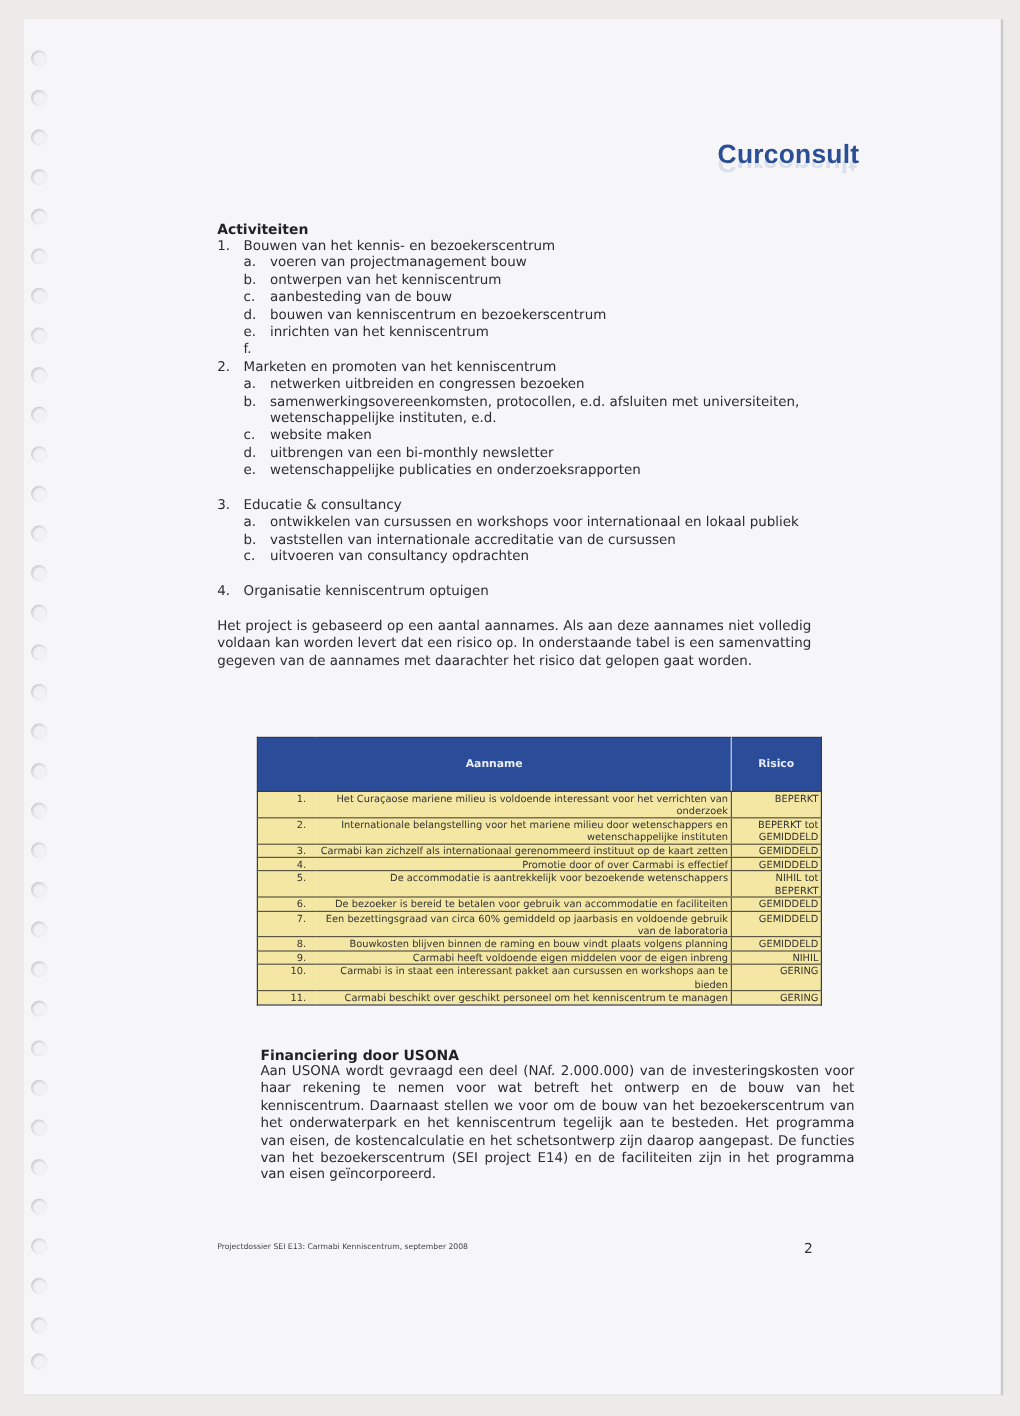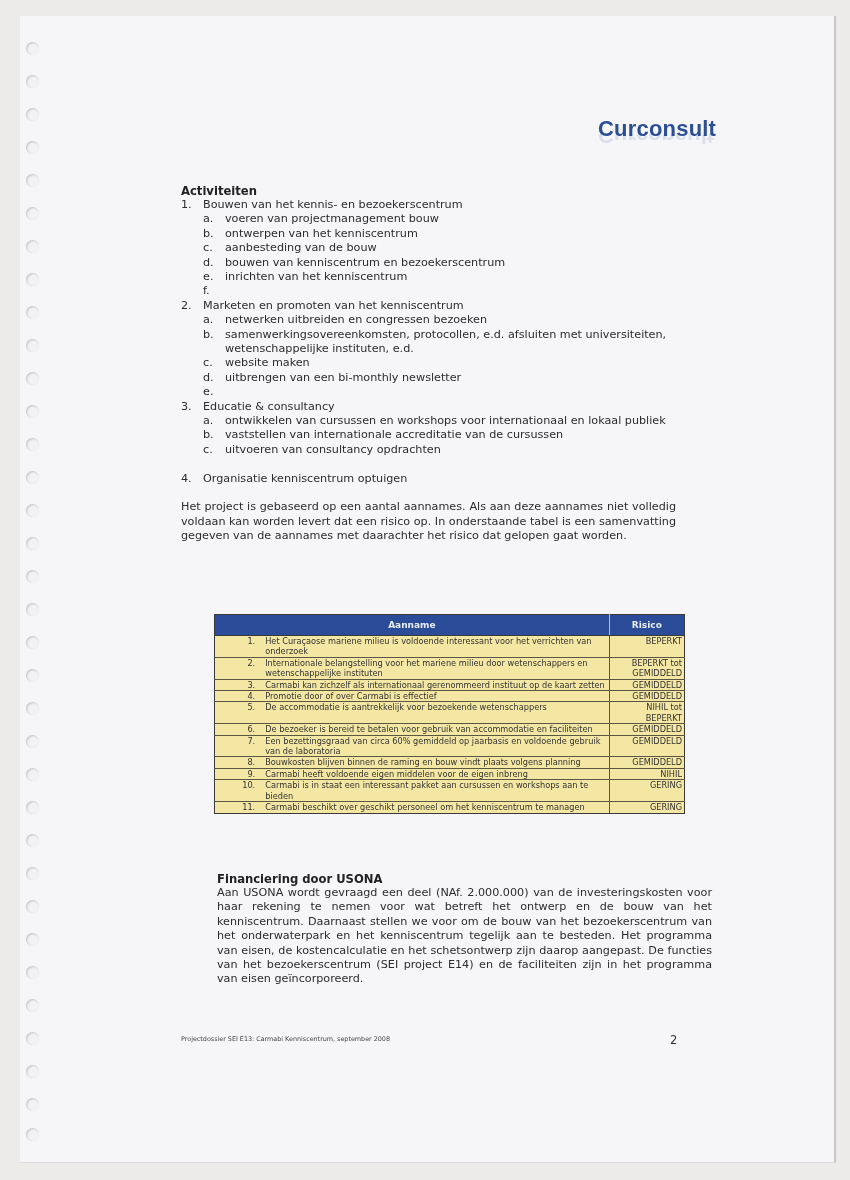--- a/index.html
+++ b/index.html
@@ -84,32 +84,33 @@
     font-size: 8.2px;
     line-height: 10.4px;
     font-family: "DejaVu Sans", sans-serif;
   }
   th {
     background: #2b4c98;
     color: #e8ecf6;
     font-weight: bold;
     font-size: 9px;
     height: 12px;
-    padding: 4px;
+    padding: 16px;
     border: 1px solid #3a3a3a;
     border-bottom: 1px solid #3a3a3a;
   }
   th.aan { border-right: 1px solid #b7c0d8; }
   td {
     background: #f4e7a3;
     border-top: 1px solid #5a5643;
     border-bottom: 1px solid #5a5643;
     vertical-align: top;
     padding: 0 2px;
     color: #333;
+    text-align: right;
   }
   td.n { width: 38px; text-align: right; padding-right: 8px; border-left: 1px solid #3a3a3a; }
   td.t { width: 340px; }
   td.r { width: 70px; text-align: right; border-left: 1px solid #5a5643; border-right: 1px solid #3a3a3a; }
   tr:last-child td { border-bottom: 1px solid #3a3a3a; }
   .fin {
     position: absolute;
     left: 181px; top: 872px;
     width: 495px;
     font-size: 11.2px;
@@ -193,21 +194,21 @@
       </li>
       <li class="gap"></li>
       <li>
         <span class="num">2.</span>
         <span>Marketen en promoten van het kenniscentrum</span>
         <ol class="sub">
           <li><span class="let">a.</span><span>netwerken uitbreiden en congressen bezoeken</span></li>
           <li><span class="let">b.</span><span>samenwerkingsovereenkomsten, protocollen, e.d. afsluiten met universiteiten, wetenschappelijke instituten, e.d.</span></li>
           <li><span class="let">c.</span><span>website maken</span></li>
           <li><span class="let">d.</span><span>uitbrengen van een bi-monthly newsletter</span></li>
-          <li><span class="let">e.</span></li>
+          <li><span class="let">e.</span><span>wetenschappelijke publicaties en onderzoeksrapporten</span></li>
         </ol>
       </li>
       <li class="gap"></li>
       <li>
         <span class="num">3.</span>
         <span>Educatie &amp; consultancy</span>
         <ol class="sub">
           <li><span class="let">a.</span><span>ontwikkelen van cursussen en workshops voor internationaal en lokaal publiek</span></li>
           <li><span class="let">b.</span><span>vaststellen van internationale accreditatie van de cursussen</span></li>
           <li><span class="let">c.</span><span>uitvoeren van consultancy opdrachten</span></li>

